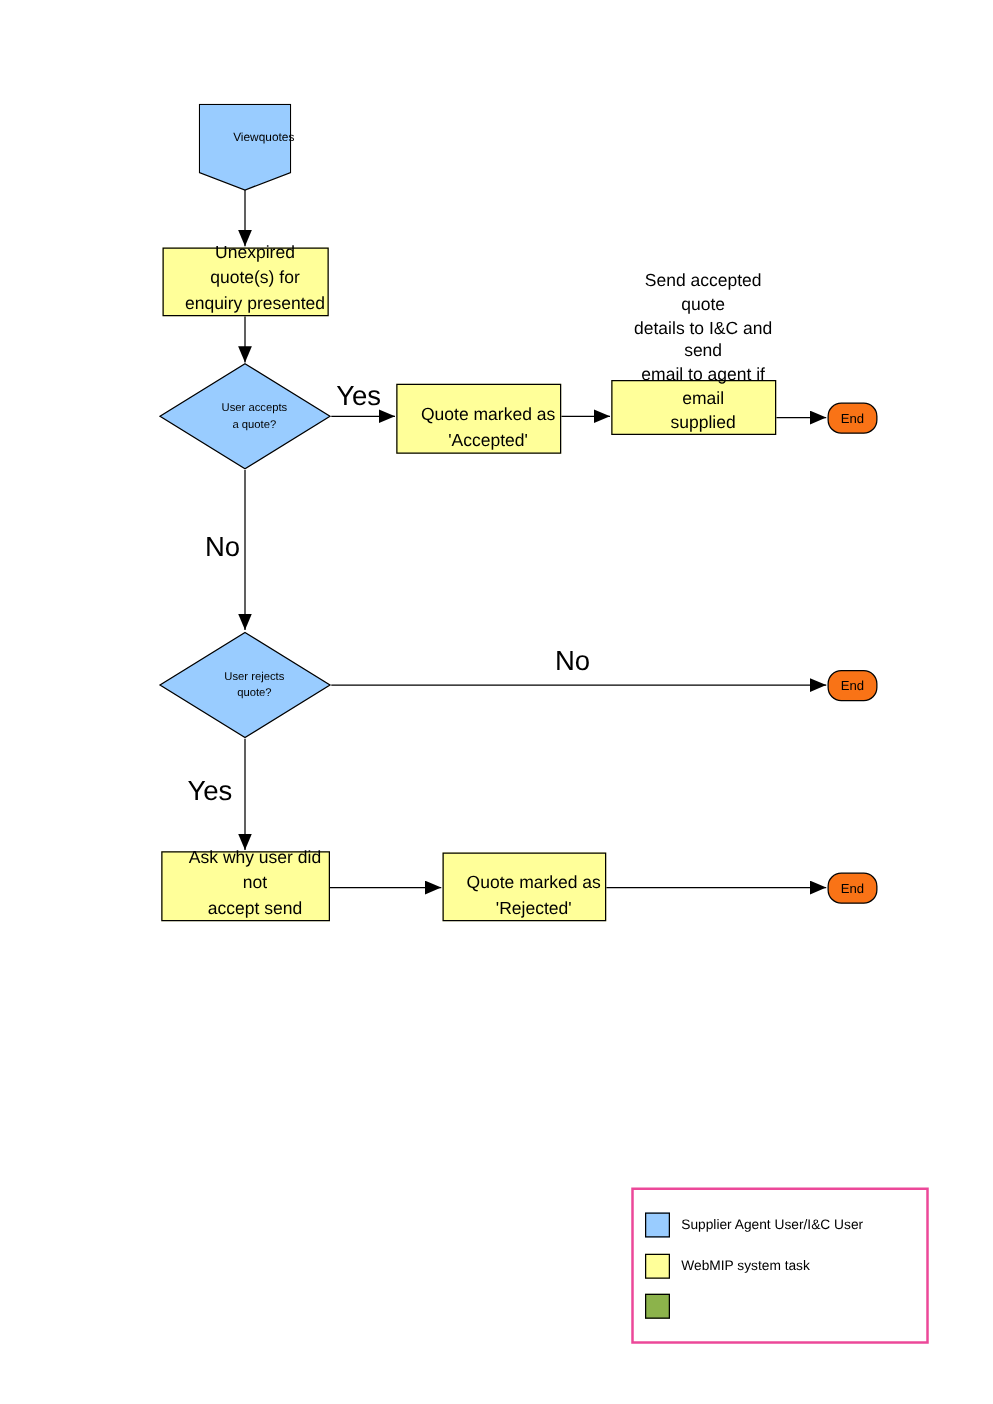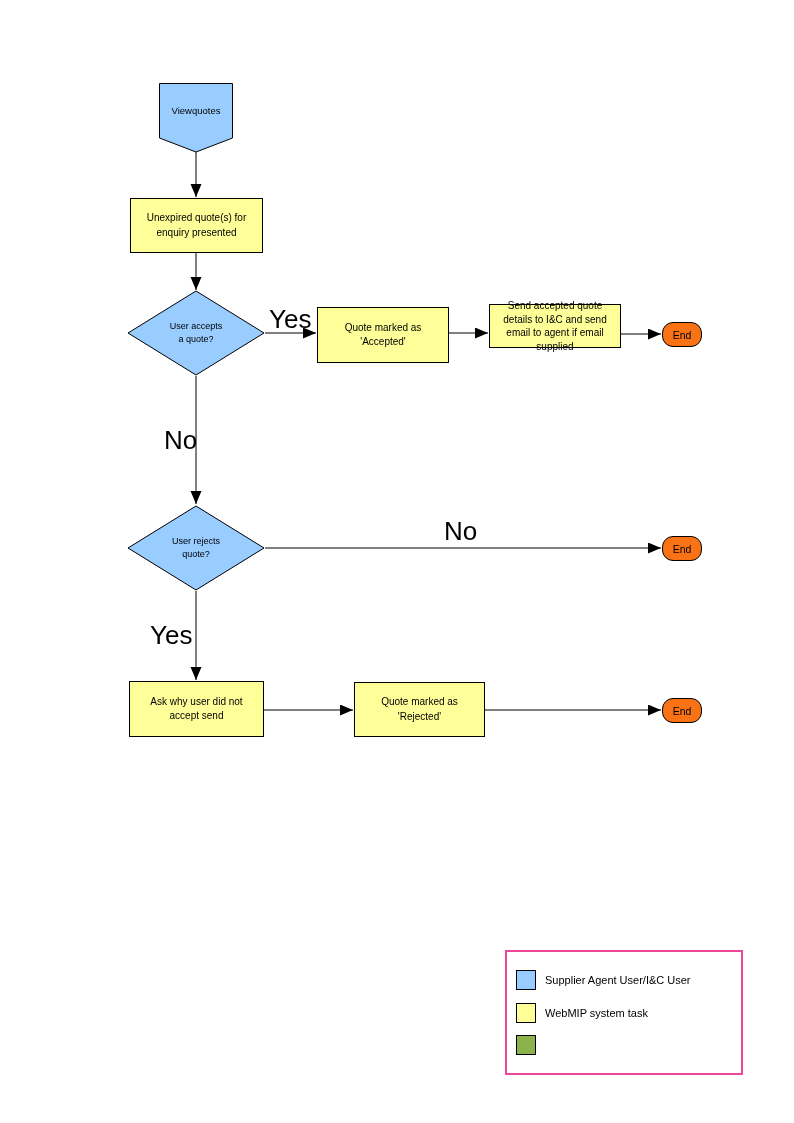--- a/index.html
+++ b/index.html
@@ -13,30 +13,30 @@
   }
   #page {
     position: absolute; left: 0; top: 0;
     width: 794px; height: 1123px;
   }
   #connectors {
     position: absolute; left: 0; top: 0;
     width: 794px; height: 1123px;
     pointer-events: none;
   }
-  .node-text { white-space: pre-line; }
+  .node-text { white-space: pre-line; padding-left: 15px; }
 
   
   .proc {
     position: absolute;
     background: #FFFF99;
     border: 1px solid #000;
-    display: flex; align-items: center; justify-content: center;
+    display: flex; align-items: flex-end; justify-content: center;
     text-align: center;
-    font-size: 10px; line-height: 1.45;
+    font-size: 14px; line-height: 1.45;
     box-sizing: border-box;
   }
   #box-unexpired { left: 130px; top: 198px; width: 133px; height: 55px; }
   #box-accepted  { left: 317px; top: 307px; width: 132px; height: 56px; }
   #box-send      { left: 489px; top: 304px; width: 132px; height: 44px; line-height: 1.35; }
   #box-ask       { left: 129px; top: 681px; width: 135px; height: 56px; }
   #box-rejected  { left: 354px; top: 682px; width: 131px; height: 55px; }
 
   
   .diamond { position: absolute; width: 138px; height: 86px; }
@@ -63,21 +63,21 @@
     position: absolute; width: 40px; height: 25px;
     background: #f97316; border: 1px solid #000; border-radius: 11px;
     display: flex; align-items: center; justify-content: center;
     font-size: 10.5px; box-sizing: border-box;
   }
   #end-1 { left: 662px; top: 322px; }
   #end-2 { left: 662px; top: 536px; }
   #end-3 { left: 662px; top: 698px; }
 
   
-  .big-label { position: absolute; font-size: 26px; line-height: 1; }
+  .big-label { position: absolute; font-size: 22px; line-height: 1; }
   #label-yes-1 { left: 269px; top: 306px; }
   #label-no-1  { left: 164px; top: 427px; }
   #label-no-2  { left: 444px; top: 518px; }
   #label-yes-2 { left: 150px; top: 622px; }
 
   
   #legend {
     position: absolute; left: 505px; top: 950px;
     width: 238px; height: 125px;
     border: 2px solid #ec4899; background: #fff;

